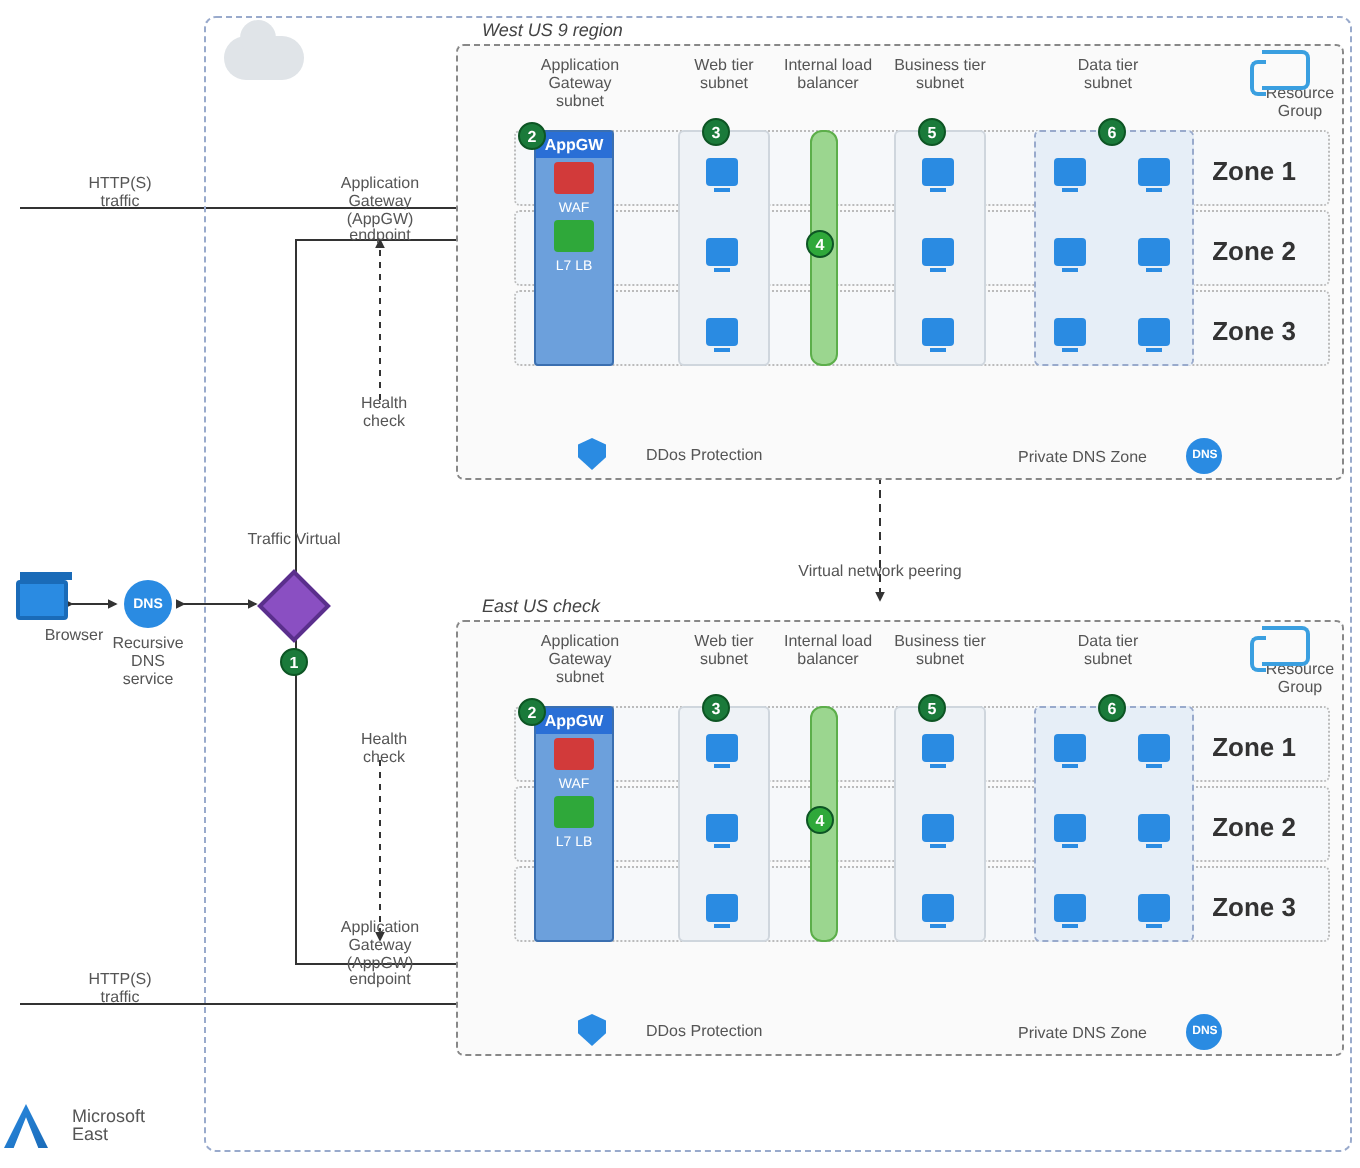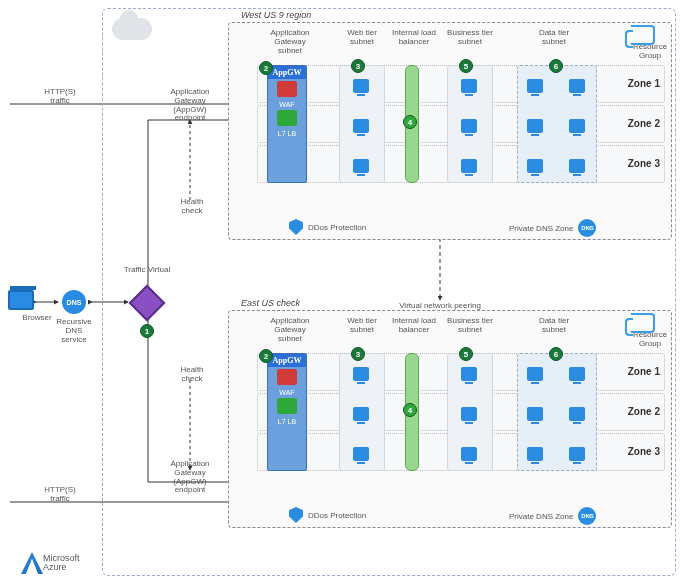--- a/index.html
+++ b/index.html
@@ -2,36 +2,36 @@
 <html><head>
 <meta charset="utf-8">
 <style>
   * { box-sizing: border-box; margin: 0; padding: 0; }
   body { font-family: 'Segoe UI', sans-serif; background: #fff; width: 680px; height: 584px; position: relative; font-size: 9px; color: #555; }
   .canvas { position: relative; width: 680px; height: 584px; }
   .region-box { position: absolute; border: 1px dashed #888; background: #fafafa; border-radius: 4px; }
   .region-title { position: absolute; top: -13px; left: 10px; font-style: italic; font-size: 9px; color: #444; background:#fff; padding:0 2px; }
   .col-label { position: absolute; font-size: 8px; color: #555; text-align: center; width: 50px; line-height: 1.1; }
   .zone-row { position: absolute; border: 1px dotted #bbb; border-radius: 3px; height: 38px; background: rgba(230,240,250,0.2); }
-  .zone-label { position: absolute; right: 4px; font-weight: 600; font-size: 10px; color: #333; }
+  .zone-label { position: absolute; right: 16px; font-weight: 600; font-size: 13px; color: #333; }
   .appgw-col { position: absolute; background: #6CA0DC; border: 1px solid #3a6fb0; border-radius: 2px; width: 40px; }
-  .appgw-title { font-size: 8px; color: #fff; font-weight: 600; text-align: center; padding: 2px; background:#2a6fd6;font-family:Liberation Serif, serif; }
+  .appgw-title { font-size: 8px; color: #fff; font-weight: 600; text-align: center; padding: 2px; background:#2a6fd6; }
   .appgw-item { text-align: center; font-size: 7px; color: #fff; padding-top: 2px; }
   .lb-col { position: absolute; width: 14px; background: #9bd68f; border: 1px solid #5cae4a; border-radius: 6px; }
   .subnet-col { position: absolute; border: 1px solid #cfd6dd; background: #eef2f6; border-radius: 3px; width: 46px; }
   .data-subnet { position: absolute; border: 1px dashed #9ac; background: #e6eef7; border-radius: 3px; width: 80px; }
   .marker { position: absolute; width: 14px; height: 14px; background: #1a7a3a; border-radius: 50%; color: #fff; font-size: 8px; font-weight: 700; display: flex; align-items: center; justify-content: center; border:1px solid #0d5524; }
   .small-label { position: absolute; font-size: 8px; text-align: center; line-height: 1.1; }
   .browser-icon { position: absolute; width: 26px; height: 20px; background: #2a8be2; border: 2px solid #1a6bb8; border-radius: 2px; }
   .browser-icon::before { content:''; position:absolute; top:-6px; left:0; width:26px; height:4px; background:#1a6bb8; }
   .dns-icon { position: absolute; width: 24px; height: 24px; background: #2a8be2; border-radius: 50%; color:#fff; font-size:7px; display:flex; align-items:center; justify-content:center; font-weight:600; }
   .tm-icon { position: absolute; width: 26px; height: 26px; background: #8a4fc2; transform: rotate(45deg); border:2px solid #5a2f8c; }
-  .footer-badge { position: absolute; display:flex; align-items:center; gap:5px; font-size:8px; }
+  .footer-badge { position: absolute; display:flex; align-items:center; gap:20px; font-size:8px; }
   .shield { width:14px; height:16px; background:#2a8be2; clip-path: polygon(50% 0,100% 20%,100% 60%,50% 100%,0 60%,0 20%); }
-  .azure-logo { position:absolute; left:21px; bottom:10px; display:flex; align-items:center; gap:0; }
+  .azure-logo { position:absolute; left:2px; bottom:10px; display:flex; align-items:center; gap:12px; }
   .azure-a { width:22px; height:22px; background:linear-gradient(135deg,#2a8be2,#1a6bb8); clip-path:polygon(50% 0,100% 100%,78% 100%,50% 30%,22% 100%,0 100%); }
   .azure-text { font-size:9px; color:#555; line-height:1.05; }
   svg.wires { position:absolute; left:0; top:0; width:680px; height:584px; pointer-events:none; }
   .vm { position:absolute; width:16px; height:14px; background:#2a8be2; border-radius:2px; }
   .vm::after{content:'';position:absolute;bottom:-3px;left:4px;width:8px;height:2px;background:#2a8be2;}
   .resource-group { position:absolute; width:24px; height:20px; border:2px solid #3a9fe0; border-left:none; border-radius:0 4px 4px 0; }
   .resource-group::before{content:'';position:absolute;left:-6px;top:3px;width:6px;height:14px;border:2px solid #3a9fe0;border-right:none;border-radius:4px 0 0 4px;}
   .cloud { position:absolute; width:40px; height:22px; background:#e0e4e8; border-radius:12px; }
   .cloud::before{content:'';position:absolute;top:-8px;left:8px;width:18px;height:18px;background:#e0e4e8;border-radius:50%;}
   .waf-box{width:20px;height:16px;background:#d23a3a;margin:2px auto;border-radius:2px;}
@@ -120,21 +120,21 @@
 <div class="small-label" style="left:162px;top:460px;width:56px;white-space:pre-line;">Application
 Gateway
 (AppGW)
 endpoint</div>
 
 <div class="small-label" style="left:172px;top:198px;width:40px;white-space:pre-line;">Health
 check</div>
 <div class="small-label" style="left:172px;top:366px;width:40px;white-space:pre-line;">Health
 check</div>
 
-<div class="small-label" style="left:380px;top:282px;width:120px;margin-top:20px;">Virtual network peering</div>
+<div class="small-label" style="left:380px;top:282px;width:120px;">Virtual network peering</div>
 
 <div class="region-box" style="left:228px;top:22px;width:444px;height:218px;">
   <div class="region-title">West US 9 region</div>
 
   <div class="col-label" style="left:36px;top:6px;white-space:pre-line;">Application
 Gateway subnet</div>
   <div class="col-label" style="left:108px;top:6px;white-space:pre-line;">Web tier
 subnet</div>
   <div class="col-label" style="left:160px;top:6px;white-space:pre-line;">Internal load
 balancer</div>
@@ -258,16 +258,16 @@
   <div class="footer-badge" style="left:280px;top:196px;">
         <span>Private DNS Zone</span>
         <div class="dns-icon" style="position:static;width:18px;height:18px;font-size:6px;">DNS</div>
       </div>
 </div>
 
 <div style="position:absolute;left:102px;top:8px;width:574px;height:568px;border:1px dashed #9ac;border-radius:6px;pointer-events:none;"></div>
 
 <div class="azure-logo">
   <div class="azure-a"></div>
-  <div class="azure-text"><span>Microsoft</span><br><span>Azure</span></div>
+  <div class="azure-text"><span>Microsoft</span><br><span>East</span></div>
 </div>
 
 </div>
 
 </body></html>

